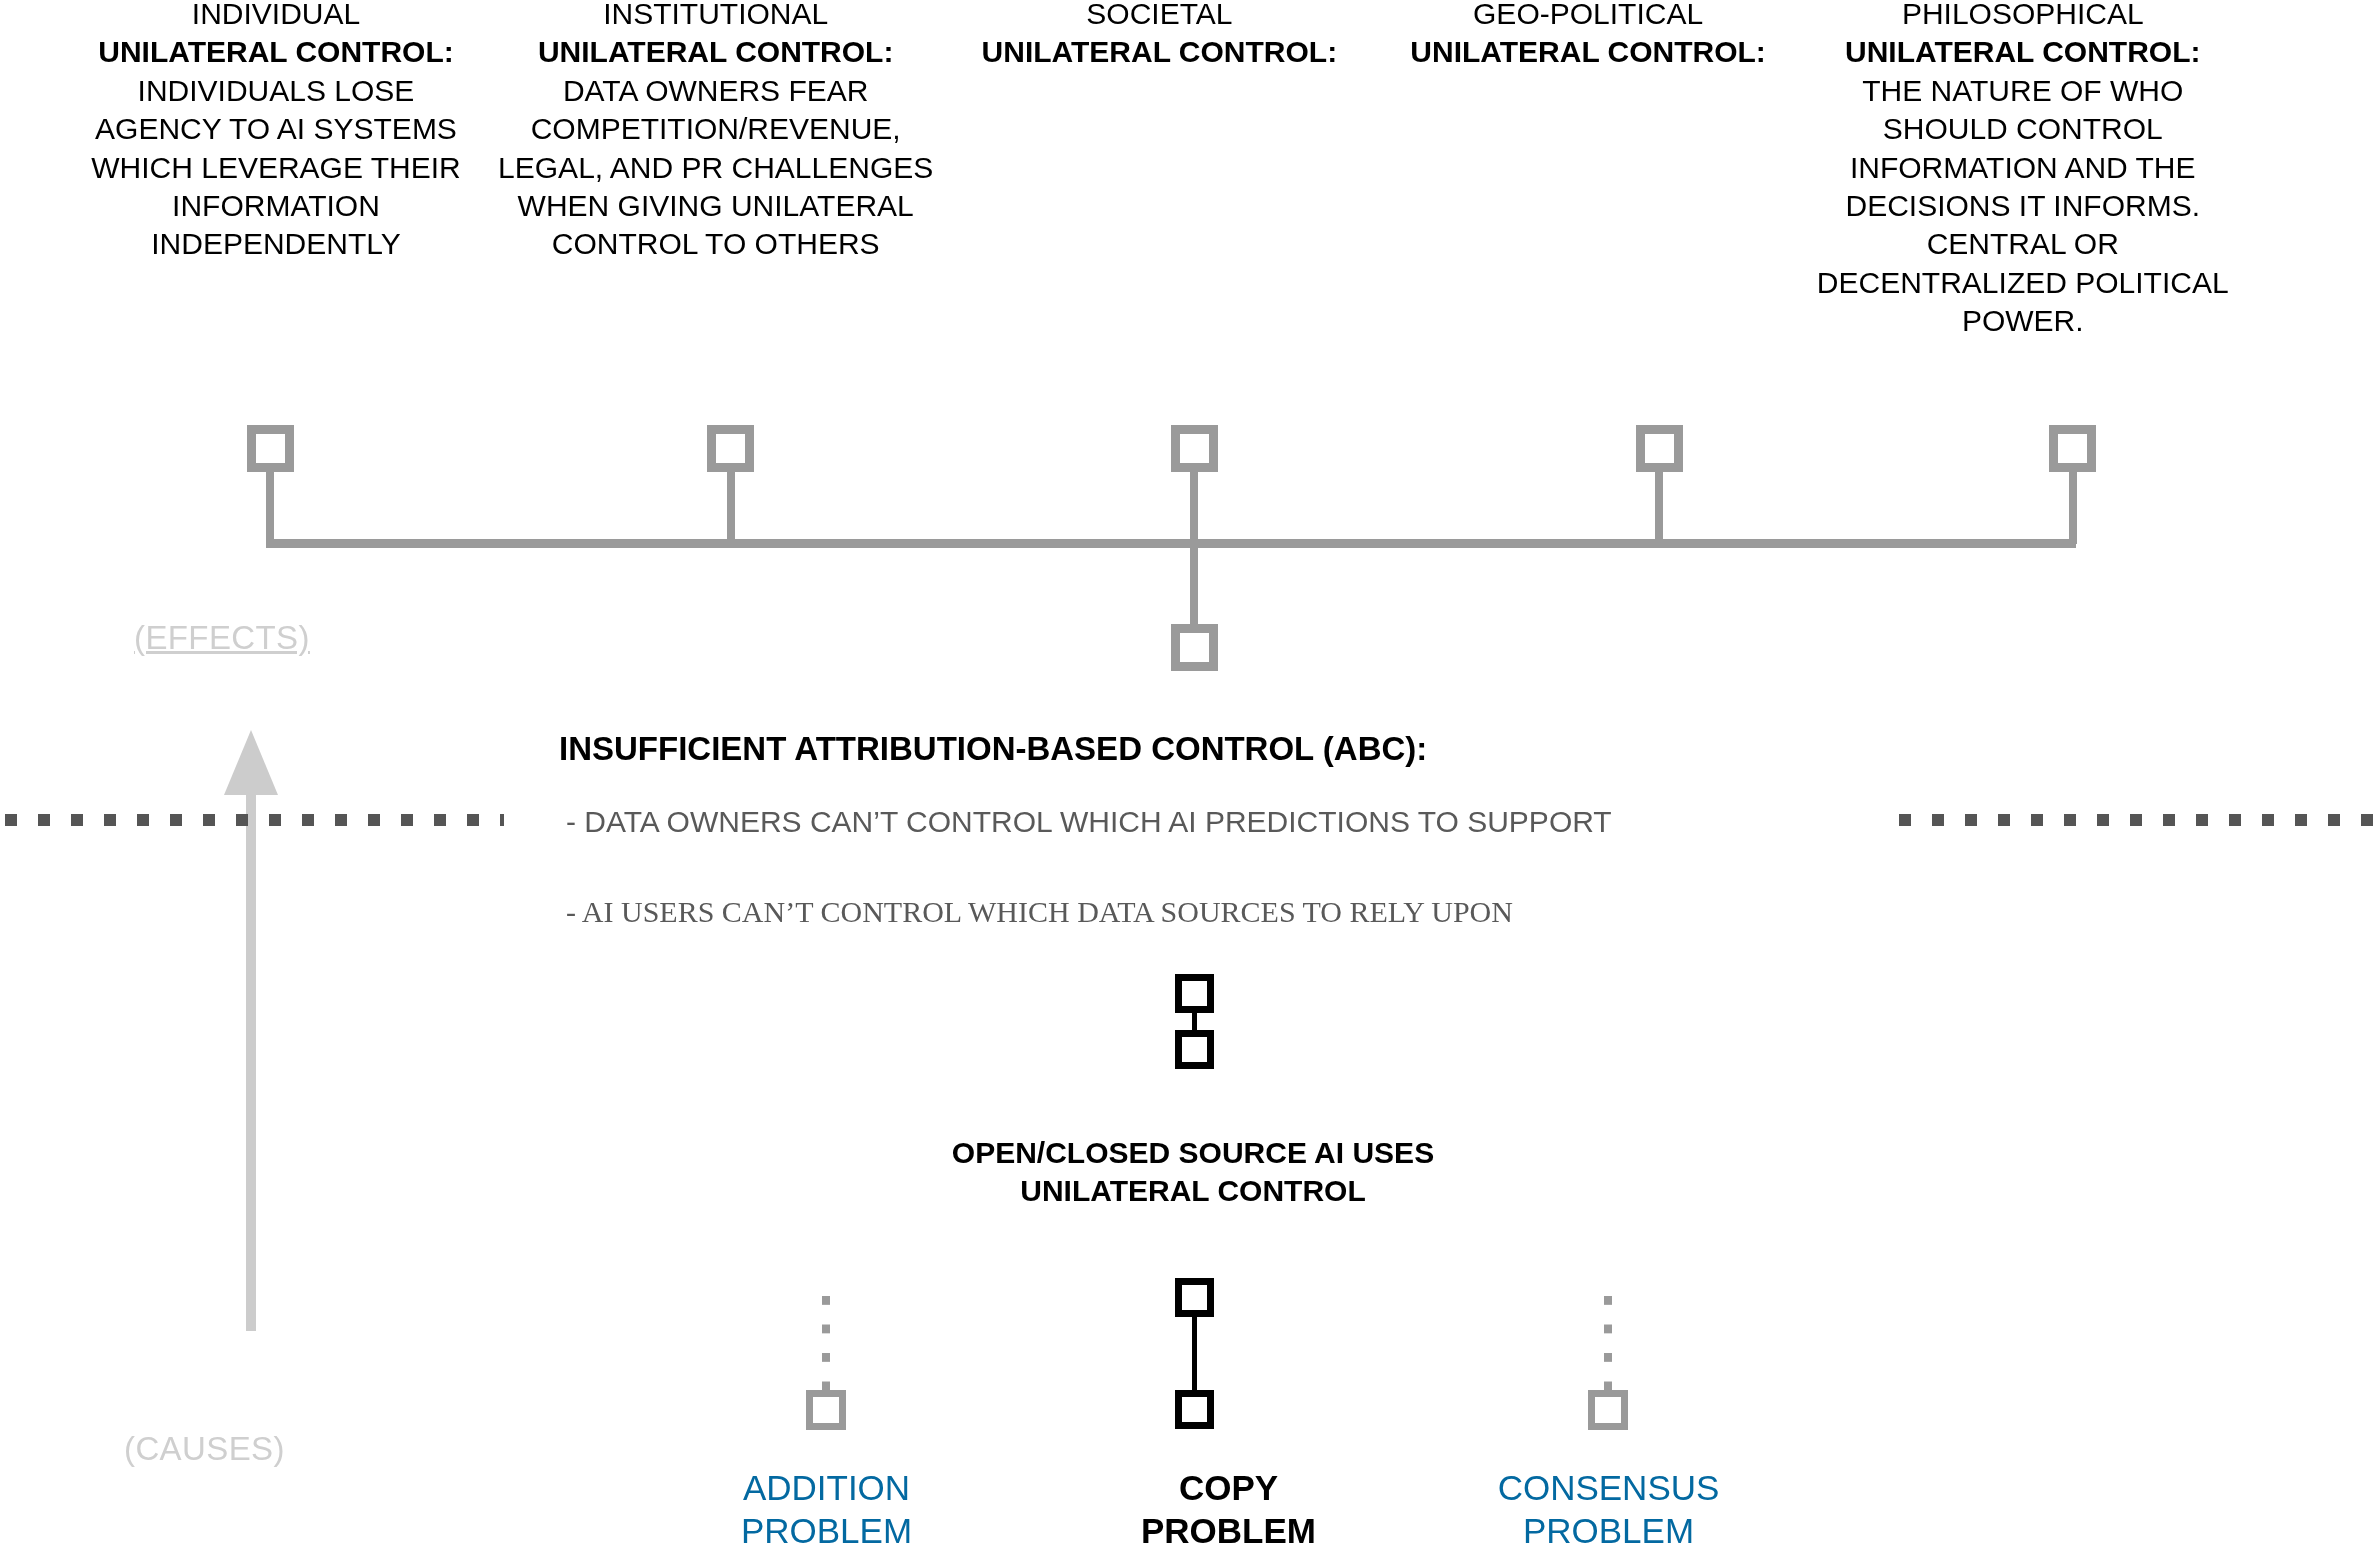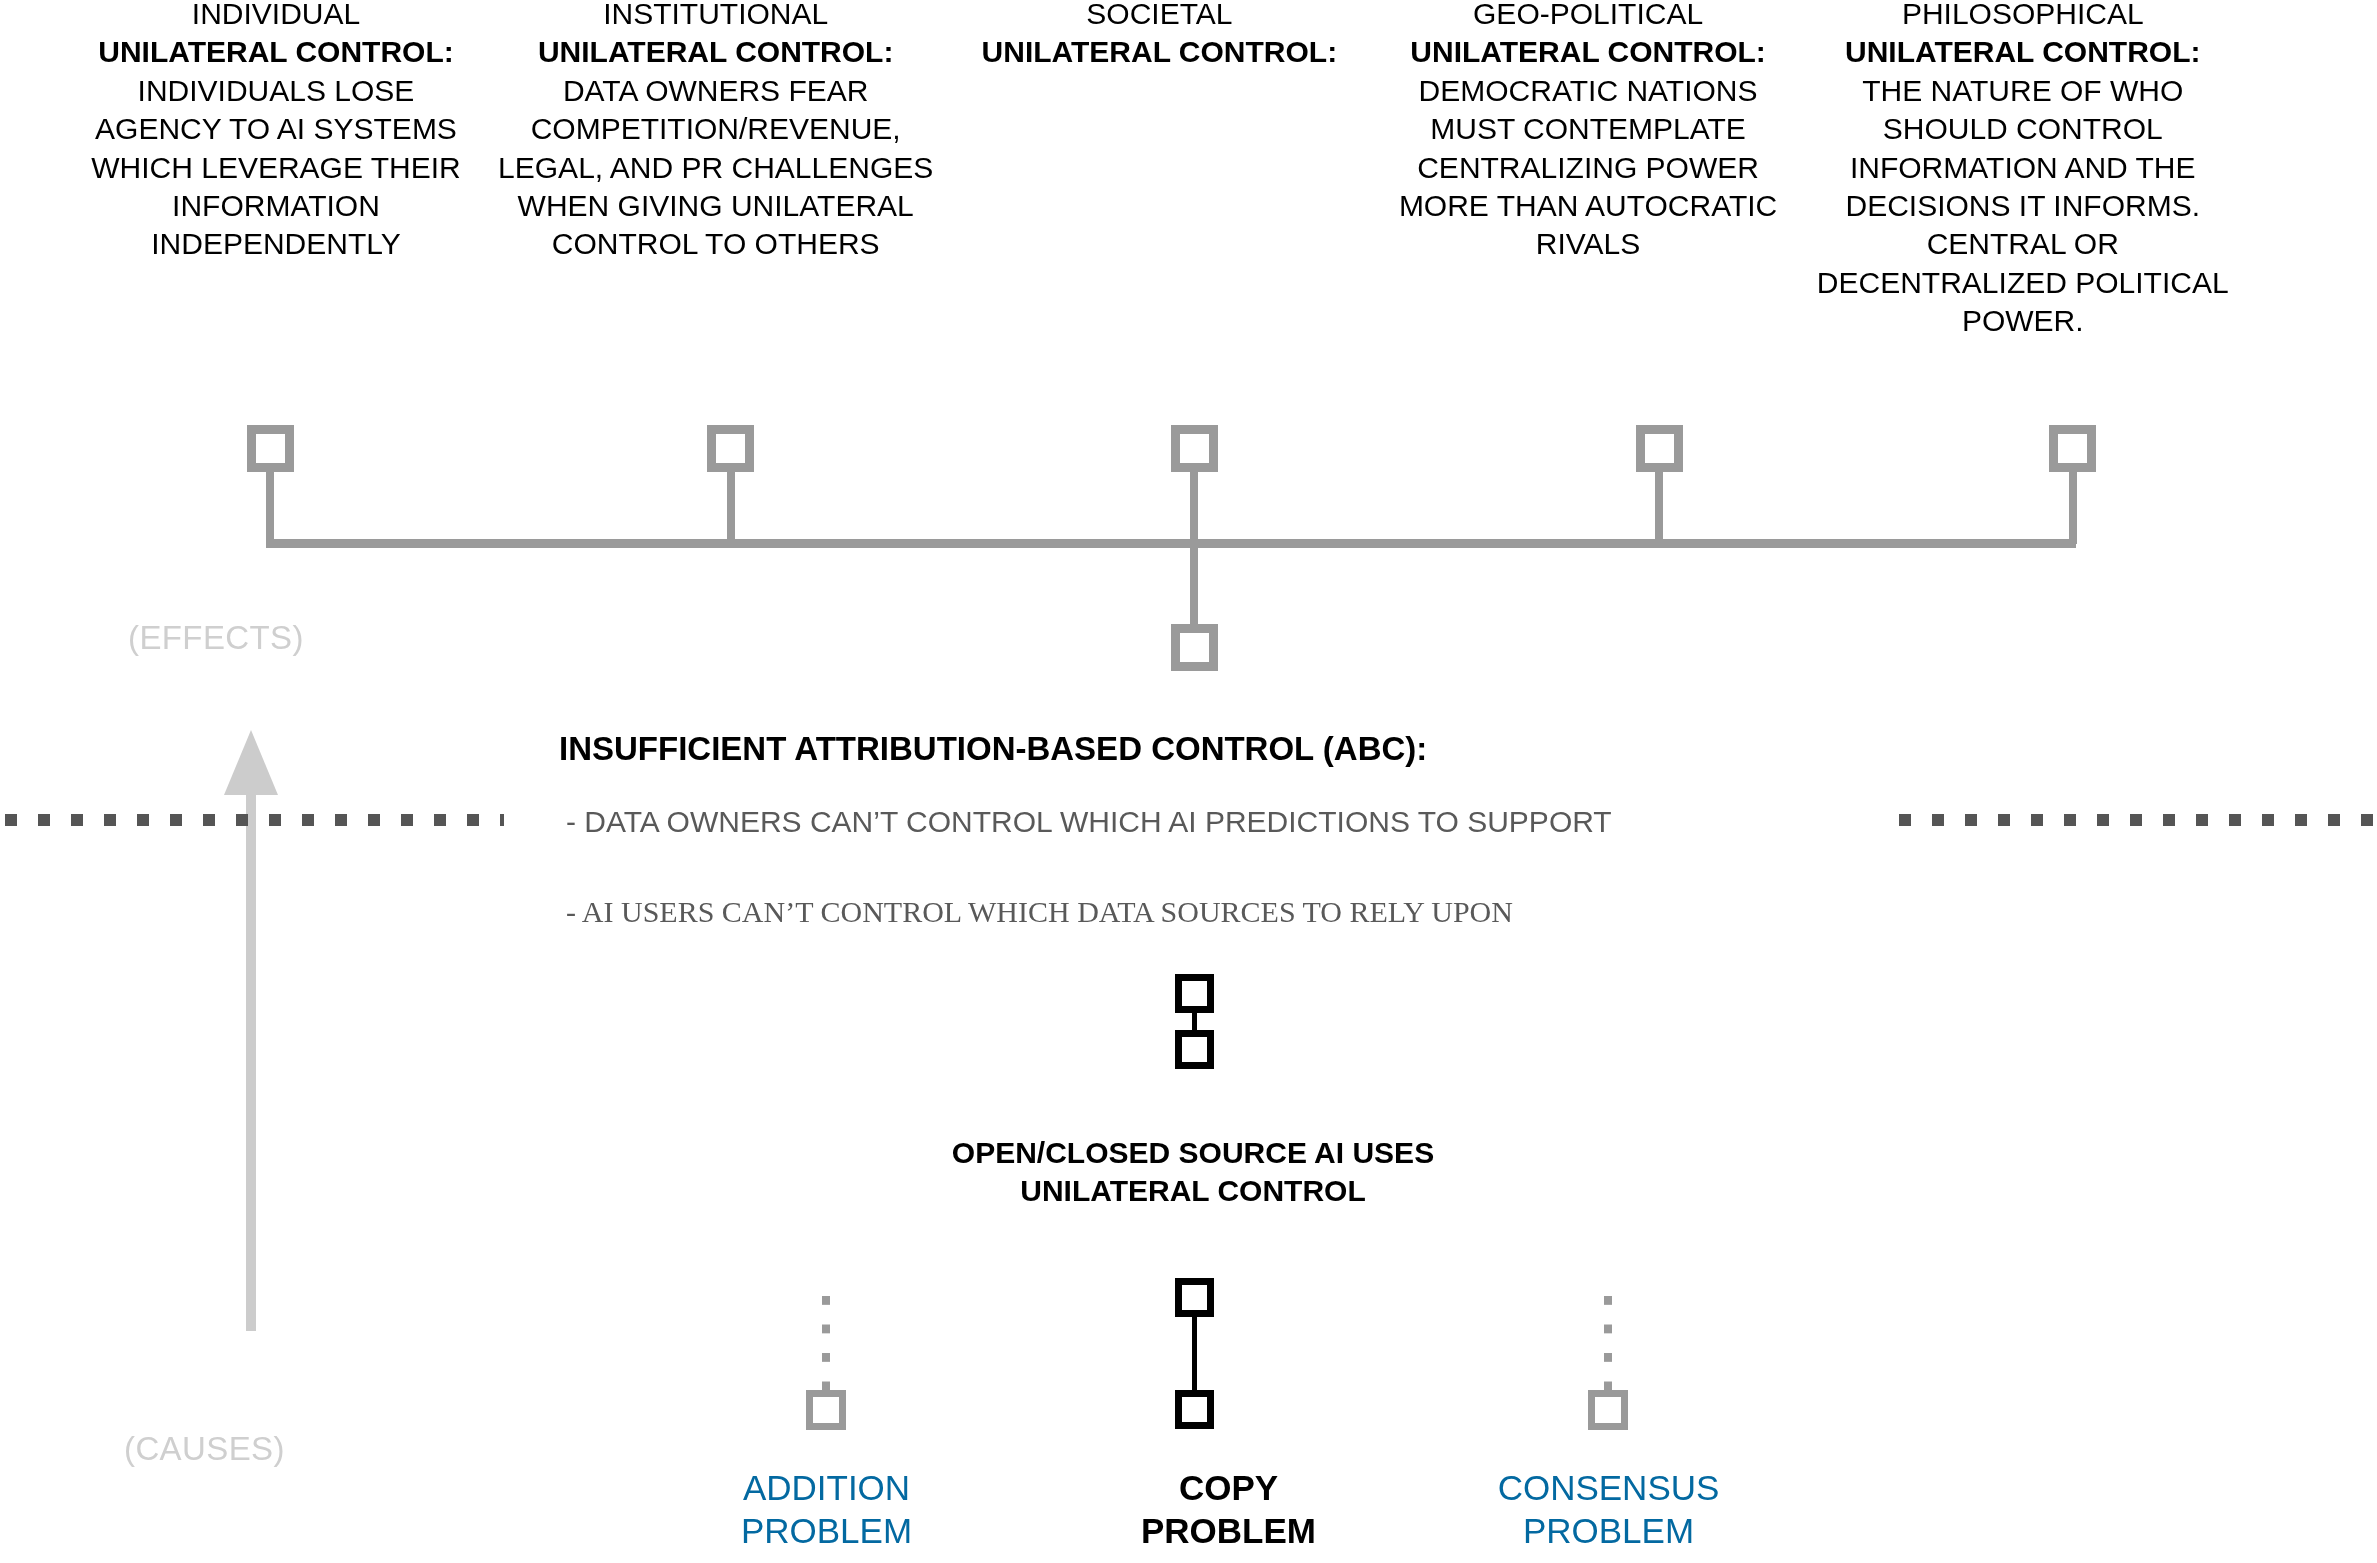--- a/index.html
+++ b/index.html
@@ -181,21 +181,20 @@
     </div>
 
     <div class="effect-col col-3">
       <span class="cat">SOCIETAL</span>
       <span class="uc">UNILATERAL CONTROL:</span>
     </div>
 
     <div class="effect-col col-4">
       <span class="cat">GEO-POLITICAL</span>
       <span class="uc">UNILATERAL CONTROL:</span>
-      <span class="desc">DEMOCRATIC NATIONS MUST CONTEMPLATE CENTRALIZING POWER MORE THAN AUTOCRATIC RIVALS</span>
     </div>
 
     <div class="effect-col col-5">
       <span class="cat">PHILOSOPHICAL</span>
       <span class="uc">UNILATERAL CONTROL:</span>
       <span class="desc">THE NATURE OF WHO SHOULD CONTROL INFORMATION AND THE DECISIONS IT INFORMS. CENTRAL OR DECENTRALIZED POLITICAL POWER.</span>
     </div>
 
   </div>
 
@@ -209,21 +208,21 @@
   <div class="g-vline" style="left:727px;  top:469px; height:75px;"></div>
   <div class="g-vline" style="left:1190px; top:469px; height:75px;"></div>
   <div class="g-vline" style="left:1655px; top:469px; height:75px;"></div>
   <div class="g-vline" style="left:2069px; top:469px; height:75px;"></div>
 
   <div class="g-hline" style="left:266px; top:539px; width:1810px;"></div>
 
   <div class="g-vline" style="left:1190px; top:539px; height:88px;"></div>
   <div class="g-square" style="left:1171px; top:624px; width:47px; height:47px;"></div>
 
-  <div class="axis-label" style="left:128px; top:619px;">(EFFECTS)</div>
+  <div class="axis-label" style="left:134px; top:619px;text-decoration:underline;">(EFFECTS)</div>
   <div class="axis-label" style="left:124px; top:1398px;margin-top:32px;">(CAUSES)</div>
 
   <div class="arrow-head" style="left:224px; top:730px;"></div>
   <div class="arrow-shaft" style="left:246px; top:794px; height:537px;"></div>
 
   <div class="dot-divider" style="left:5px;    top:814px; width:499px;"></div>
   <div class="dot-divider" style="left:1899px; top:814px; width:474px;"></div>
 
   <div class="abc-title" style="left:559px; top:730px;">INSUFFICIENT ATTRIBUTION-BASED CONTROL (ABC):</div>
   <div class="abc-line" style="left:566px; top:805px;">- DATA OWNERS CAN’T CONTROL WHICH AI PREDICTIONS TO SUPPORT</div>

